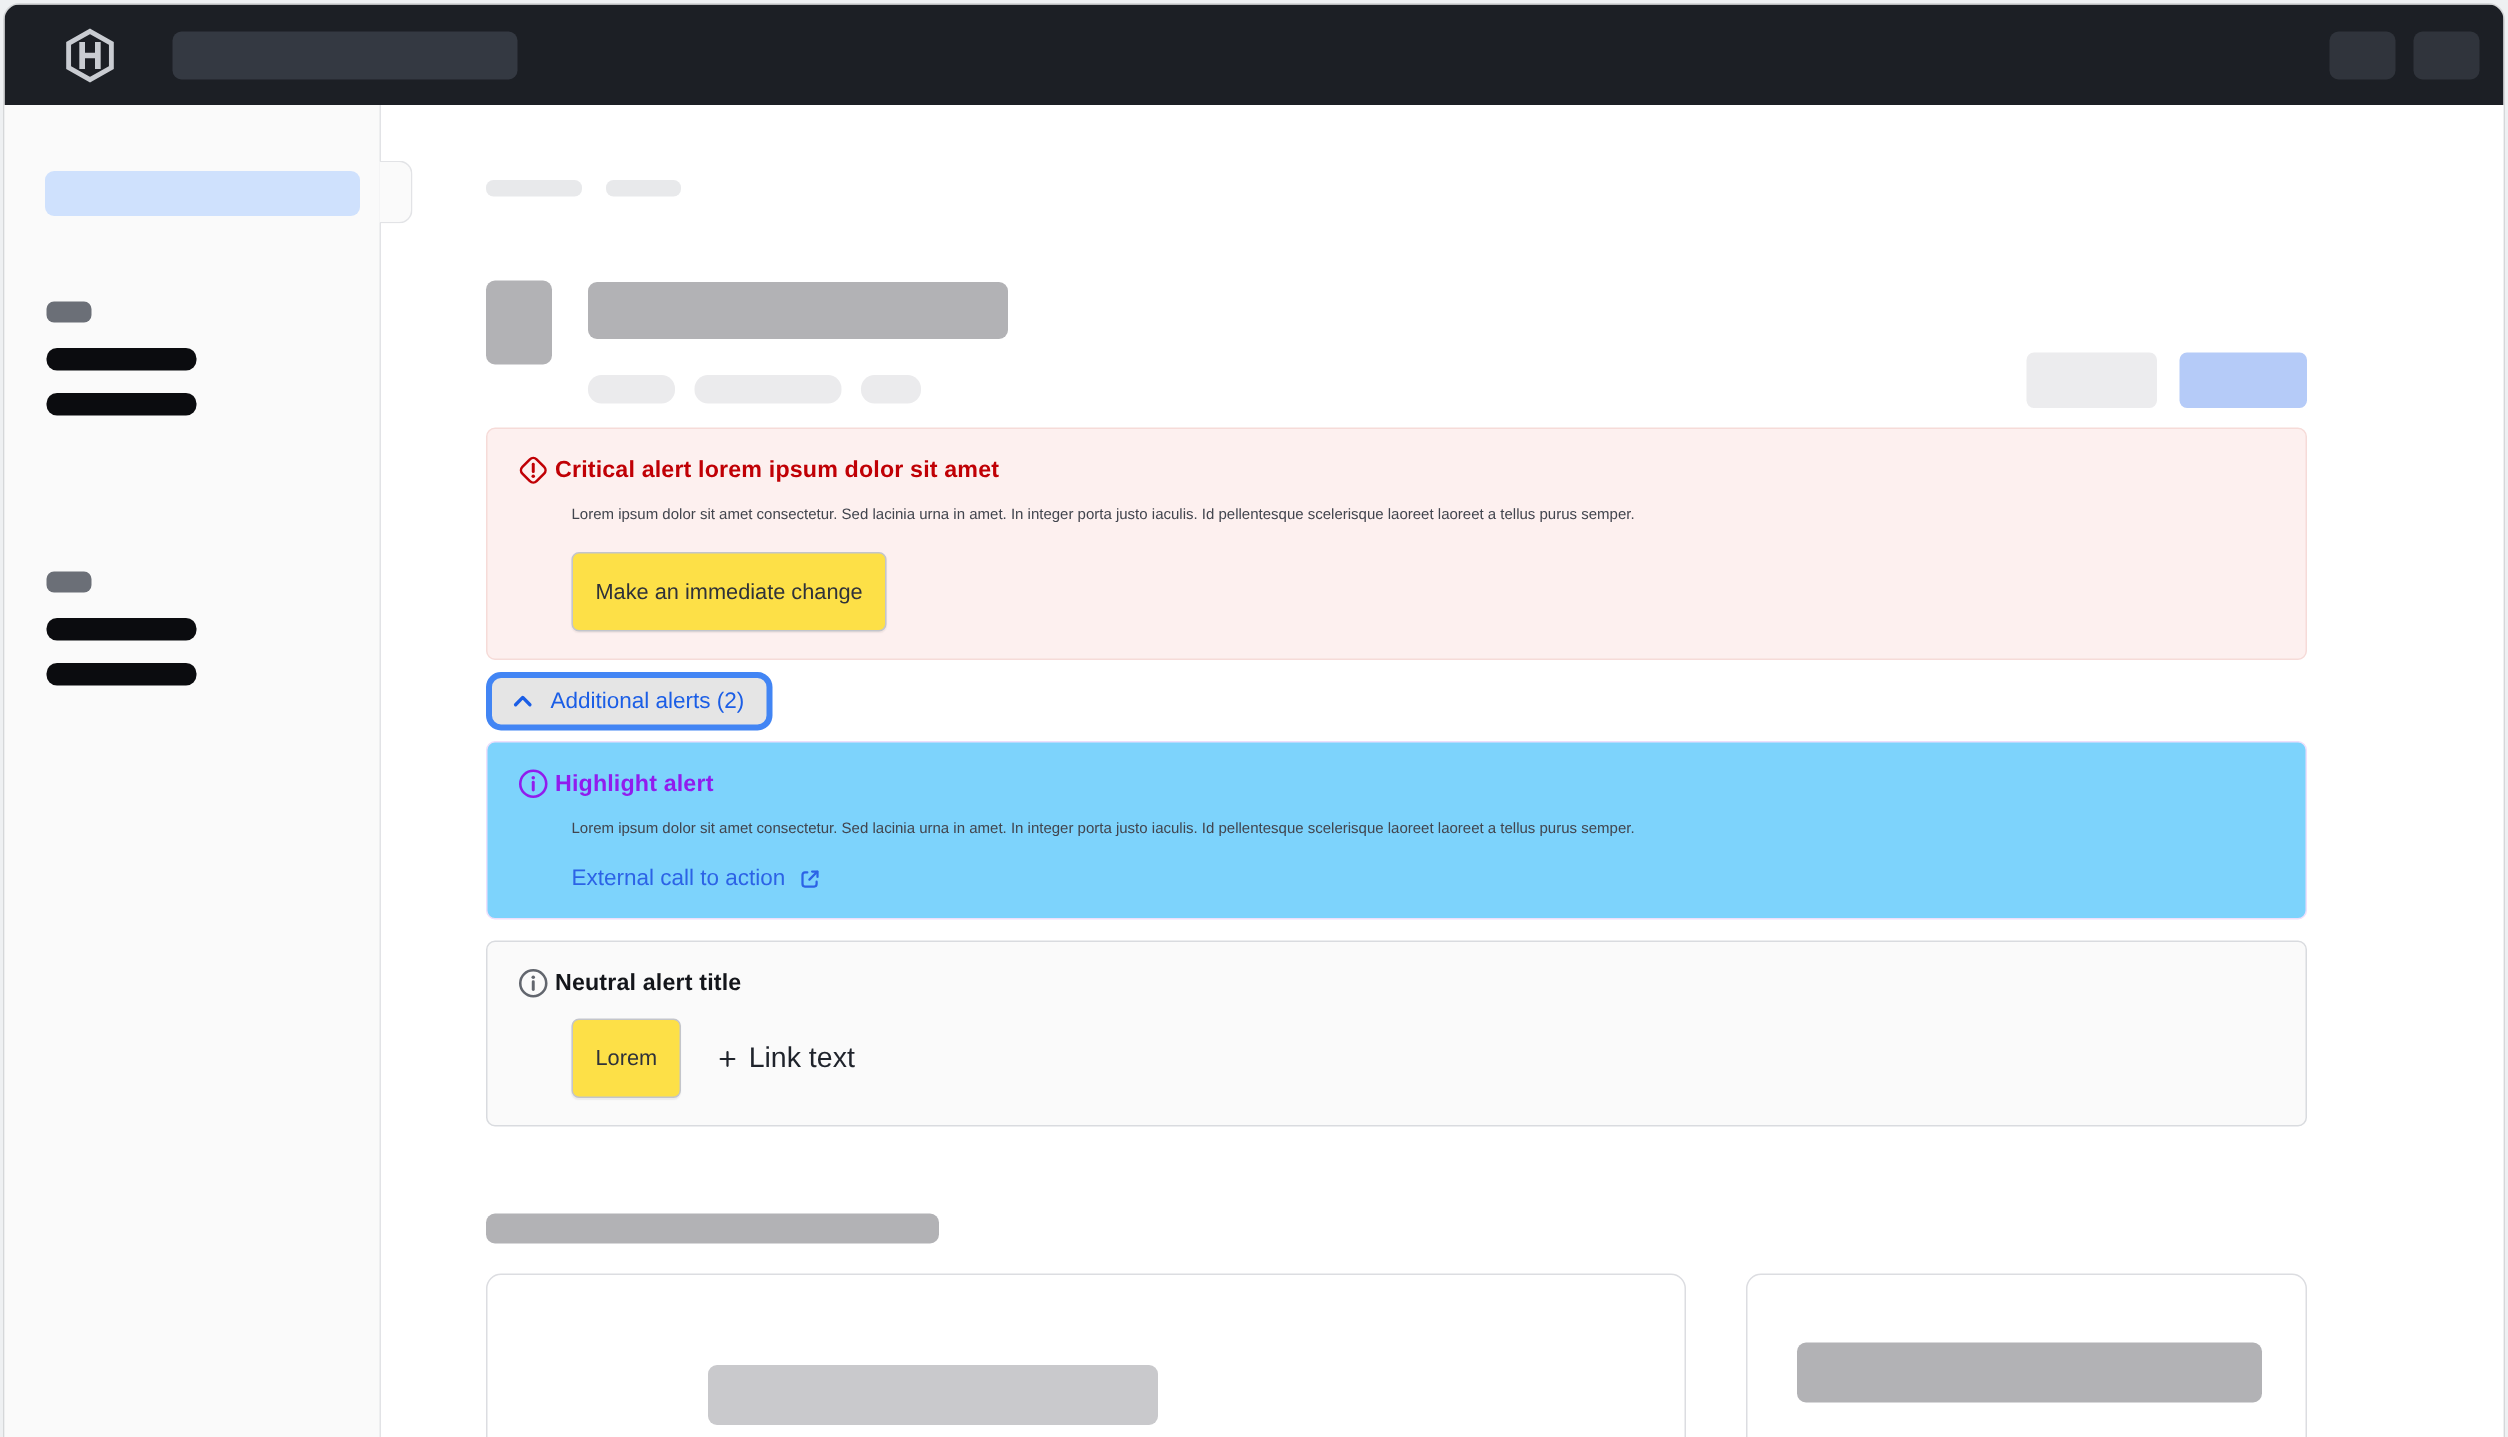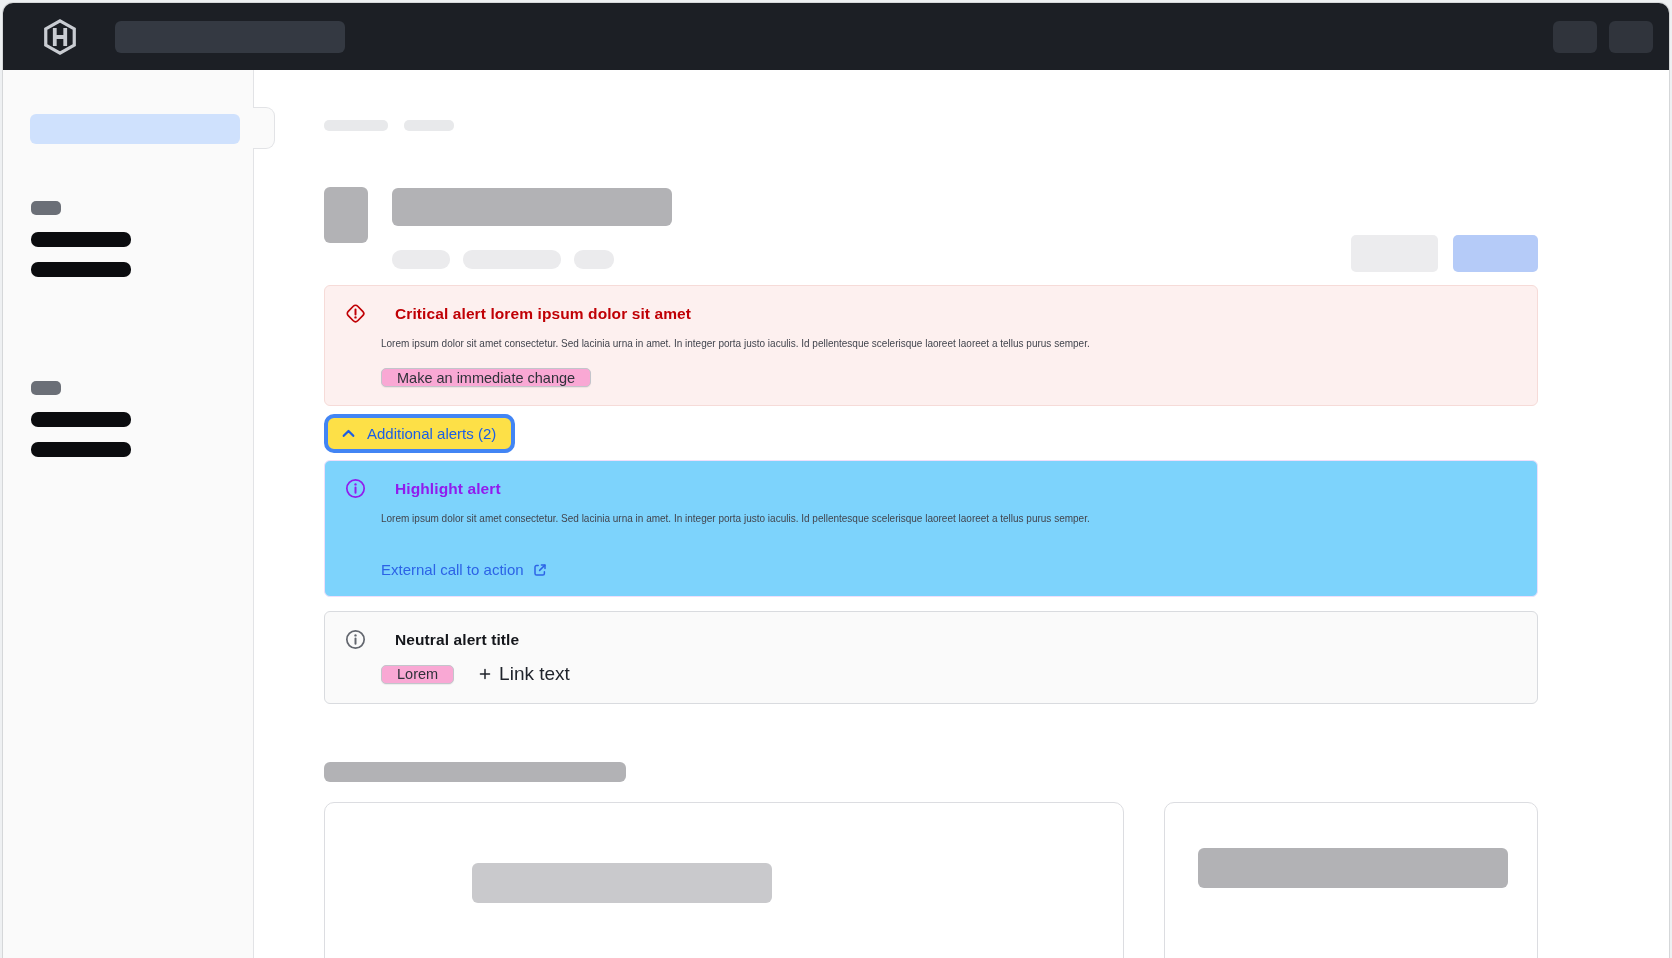--- a/index.html
+++ b/index.html
@@ -62,50 +62,50 @@
   .mp1 { width:58px; } .mp2 { width:98px; } .mp3 { width:40px; }
   .head-actions { position:absolute; right:0; top:48px; display:flex; gap:15px; }
   .btn-ghost-ph { width:87px; height:37px; background:#ececee; border-radius:5px; }
   .btn-primary-ph { width:85px; height:37px; background:#b5cbf8; border-radius:5px; }
 
   
   .alert { border-radius:6px; padding:17px 20px 18px; position:relative; }
   .alert-critical { margin-top:14px; background:#fdf0ef; border:1px solid #f6dbd8; }
   .alert-highlight { margin-top:7px; background:#7dd3fc; border:1px solid #eedffb; }
   .alert-neutral { margin-top:14px; background:#fafafa; border:1px solid #d9dbdf; }
-  .alert-head { display:flex; align-items:center; gap:29px; }
+  .alert-head { display:flex; align-items:center; gap:4px; }
   .alert-icon { width:21px; height:21px; flex:0 0 auto; }
   .alert-title { font-size:15.5px; font-weight:700; letter-spacing:.1px; }
   .t-critical { color:#c00005; }
   .t-highlight { color:#911ced; }
   .t-neutral { color:#14161b; }
   .alert-body {
     margin:8px 0 0 36px; max-width:1080px; font-size:10px; line-height:23px;
     color:#42454e;
   }
   .alert-actions { margin:13px 0 0 36px; display:flex; align-items:center; gap:24px; }
   .btn {
-    display:inline-flex; align-items:center; height:19px; padding:0 15px;
-    background:#f9a8d4; border:1px solid #c3c5cb; border-radius:5px;
+    display:inline-flex; align-items:center; height:53px; padding:0 15px;
+    background:#fde047; border:1px solid #c3c5cb; border-radius:5px;
     font-size:14.5px; color:#2f323a; font-weight:400; cursor:pointer;
     box-shadow:0 1px 1px rgba(0,0,0,0.06); font-family:inherit;
   }
   .link-blue {
     display:inline-flex; align-items:center; gap:8px; font-size:15px;
-    font-weight:500; color:#2c63e6; cursor:pointer; text-decoration:none;margin-top:18px;
+    font-weight:500; color:#2c63e6; cursor:pointer; text-decoration:none;
   }
   .link-dark {
     display:inline-flex; align-items:center; gap:7px; font-size:19px;
     font-weight:500; color:#1f232b; cursor:pointer; text-decoration:none;
   }
 
   
   .alerts-toggle {
     margin-top:8px; display:inline-flex; align-items:center; gap:10px;
-    padding:7px 15px 7px 12px; background:#fde047;
+    padding:7px 15px 7px 12px; background:#e5e5e5;
     border:4px solid #4285f4; border-radius:10px; cursor:pointer;
   }
   .alerts-toggle .label { font-size:15px; font-weight:500; color:#1b5ee6; }
 
   
   .section-bar { margin-top:58px; width:302px; height:20px;
     background:#b2b2b5; border-radius:6px; }
   .cards { margin-top:20px; display:flex; gap:40px; }
   .card { background:#fff; border:1px solid #dcdde1; border-radius:10px; height:300px; }
   .card-left { width:800px; position:relative; }

